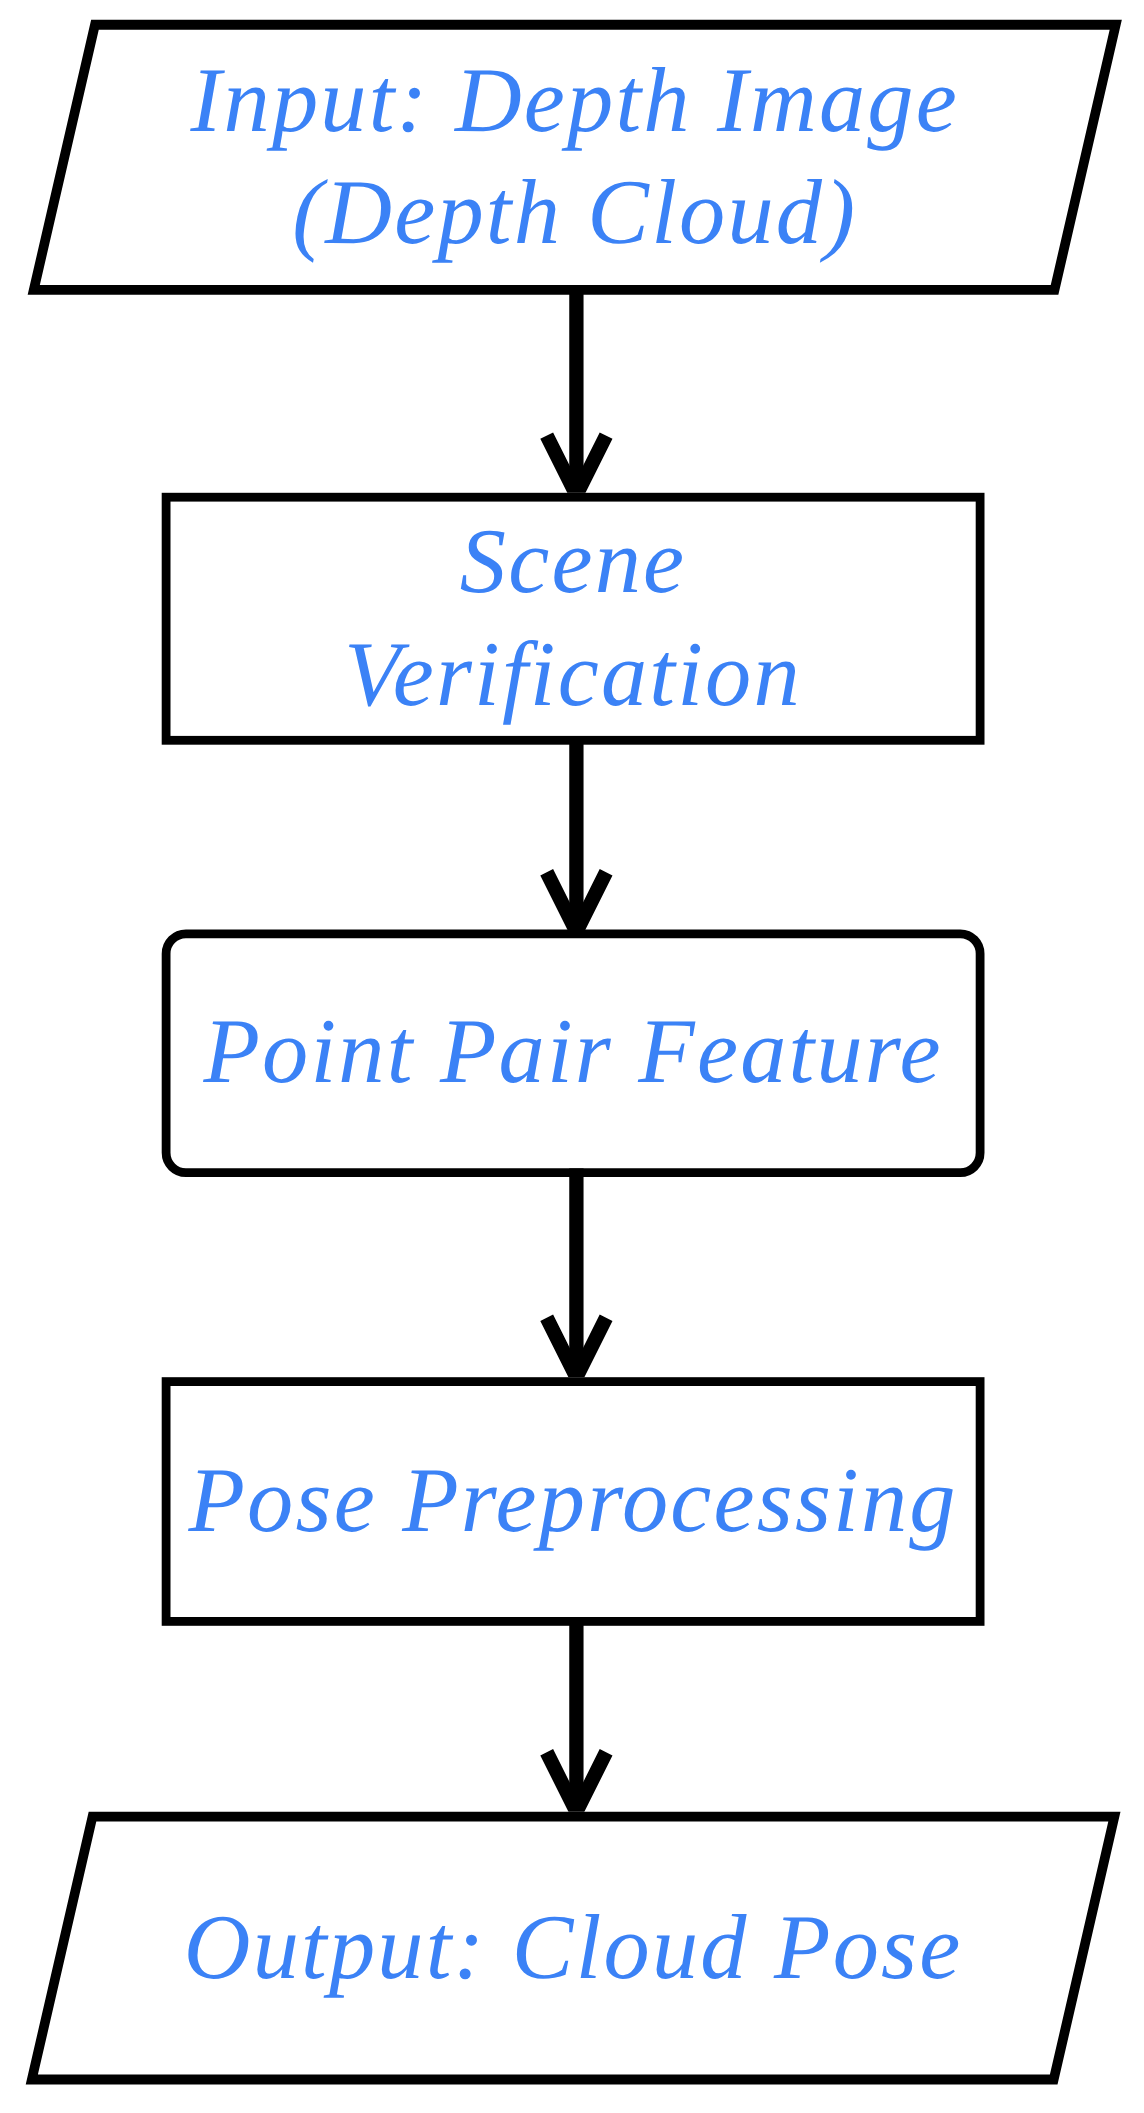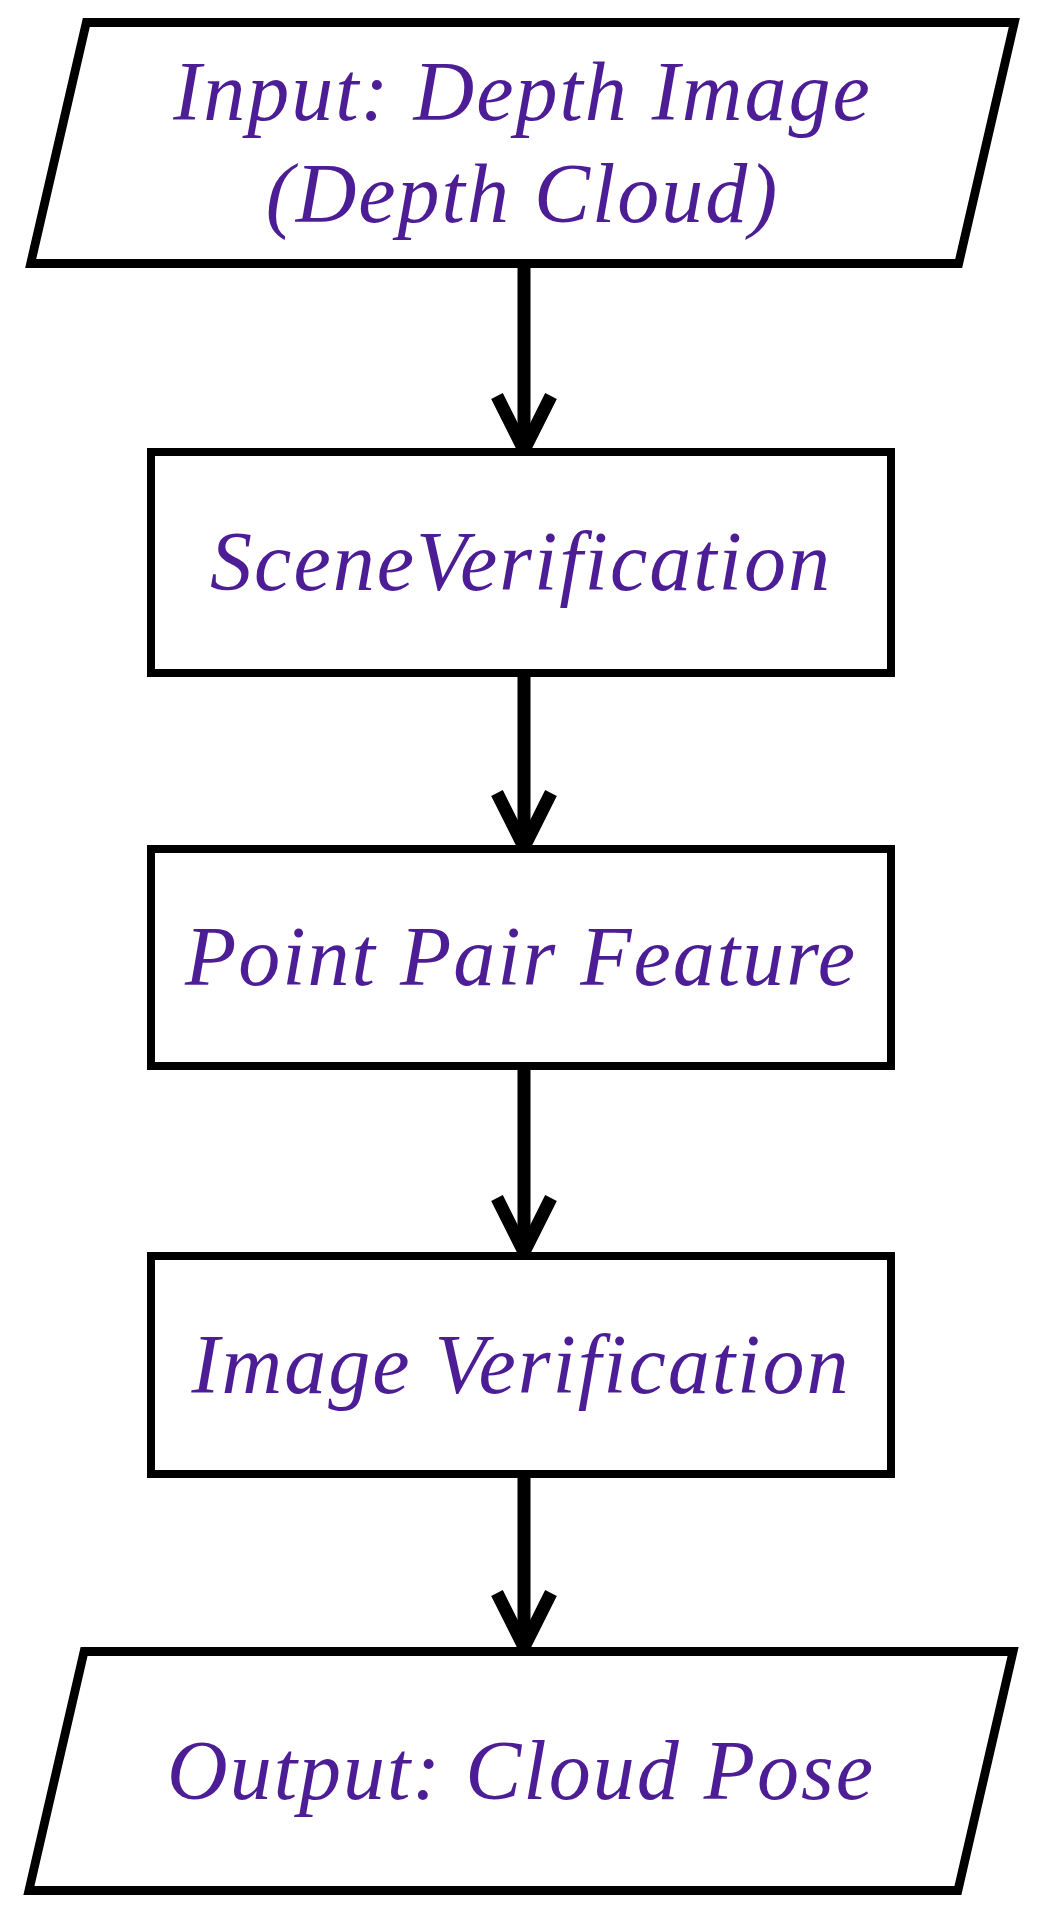--- a/index.html
+++ b/index.html
@@ -18,21 +18,21 @@
   .node {
     position: absolute;
     color: #000;
   }
   
   .rect-node {
     border: 8px solid #000;
     background: #fff;
     box-sizing: border-box;
     display: flex;
-    flex-direction: row;
+    flex-direction: column;
     align-items: center;
     justify-content: center;
   }
   
   .pgram-node .shape {
     position: absolute;
     inset: 0;
     border: 9px solid #000;
     background: #fff;
     box-sizing: border-box;
@@ -47,37 +47,37 @@
     justify-content: center;
   }
   .line {
     display: block;
     font-style: italic;
     font-size: 84px;
     line-height: 1.22;
     letter-spacing: 2px;
     white-space: nowrap;
     text-align: center;
-    color: #4c1d95;
+    color: #3b82f6;
   }
   .arrow {
     position: absolute;
     left: 484px;
     width: 80px;
     display: block;
   }
   .arrow line, .arrow polyline {
     stroke: #000;
     stroke-width: 13;
     fill: none;
     stroke-linejoin: miter;
   }
   #n-input  { left: 54px;  top: 18px;   width: 937px; height: 250px; }
   #n-scene  { left: 147px; top: 448px;  width: 748px; height: 229px; }
-  #n-ppf    { left: 147px; top: 845px;  width: 748px; height: 225px; }
+  #n-ppf    { left: 147px; top: 845px;  width: 748px; height: 225px; border-radius: 22px; }
   #n-pose   { left: 147px; top: 1252px; width: 748px; height: 226px; }
   #n-output { left: 52px;  top: 1647px; width: 938px; height: 248px; }
   #a1 { top: 262px;  height: 196px; }
   #a2 { top: 671px;  height: 184px; }
   #a3 { top: 1062px; height: 198px; }
   #a4 { top: 1470px; height: 185px; }
 </style>
 </head>
 <body>
 
@@ -109,21 +109,21 @@
   <div class="node rect-node" id="n-ppf">
     <span class="line">Point Pair Feature</span>
   </div>
 
   <svg class="arrow" id="a3" viewBox="0 0 80 198" aria-hidden="true">
     <line x1="40" y1="0" x2="40" y2="190"></line>
     <polyline points="13,136 40,190 67,136"></polyline>
   </svg>
 
   <div class="node rect-node" id="n-pose">
-    <span class="line">Image Verification</span>
+    <span class="line">Pose Preprocessing</span>
   </div>
 
   <svg class="arrow" id="a4" viewBox="0 0 80 185" aria-hidden="true">
     <line x1="40" y1="0" x2="40" y2="177"></line>
     <polyline points="13,123 40,177 67,123"></polyline>
   </svg>
 
   <div class="node pgram-node" id="n-output">
     <div class="shape"></div>
     <div class="label">

